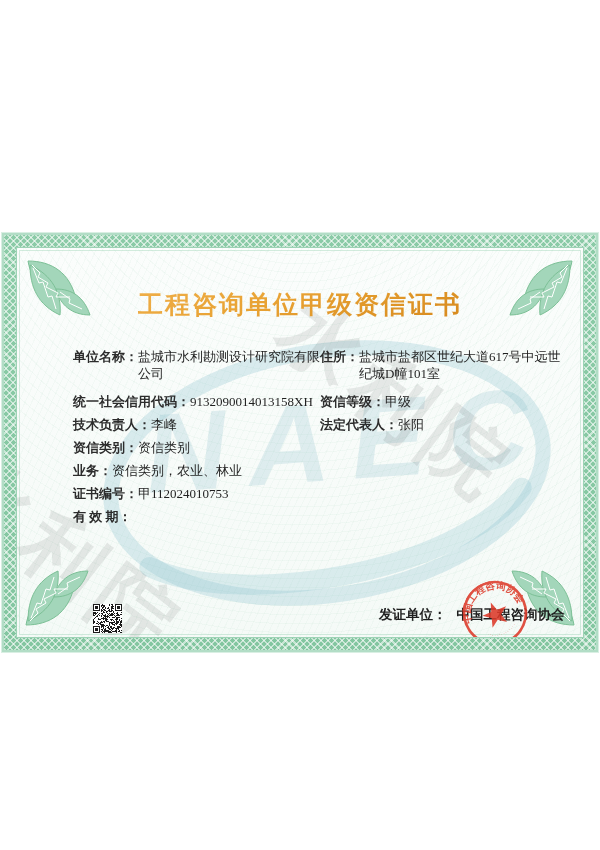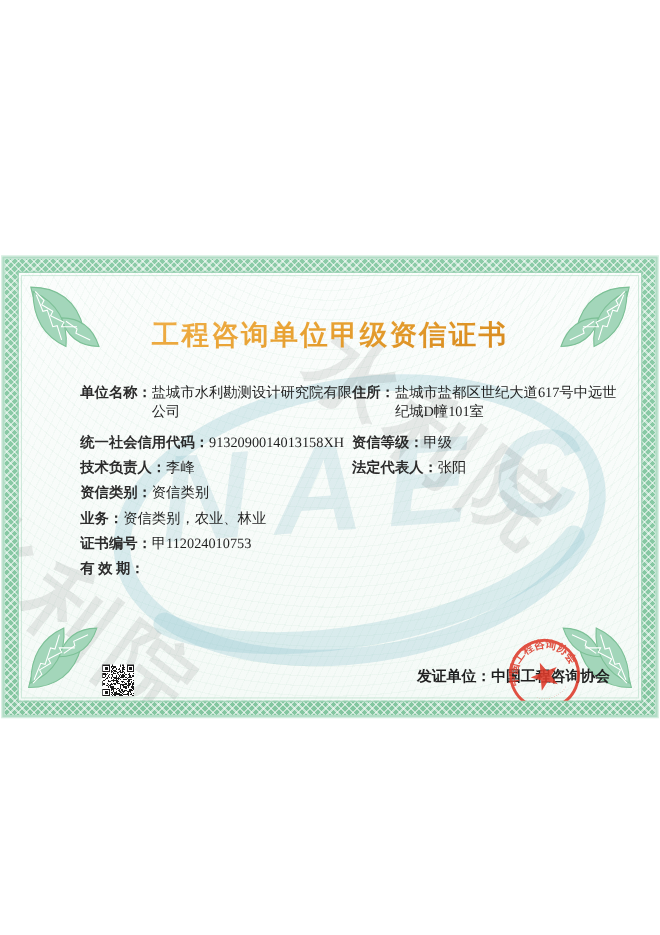--- a/index.html
+++ b/index.html
@@ -69,21 +69,21 @@
   .fvalue{flex:1;min-width:0;}
   .field.nowrap .fvalue{flex:none;}
   .field.tall{min-height:34px;margin-bottom:5px;}
   
   .qr-block{position:absolute;left:76px;top:356px;width:30px;text-align:center;}
   .qr-block svg{display:block;width:29px;height:29px;}
   .qr-caption{margin-top:3px;font-size:7px;letter-spacing:2px;color:#4a4a4a;}
   
   .issuer-row{
     position:absolute;left:362px;top:358px;font-size:13.5px;font-weight:700;color:#1f1f1f;
-    display:flex;gap:0;white-space:nowrap;
+    display:flex;gap:10px;white-space:nowrap;
   }
   .seal{position:absolute;left:443px;top:330px;width:70px;height:70px;opacity:.88;}
 </style>
 </head>
 <body>
 
 <div>
   <div class="certificate">
     <div class="cert-inner">
 

